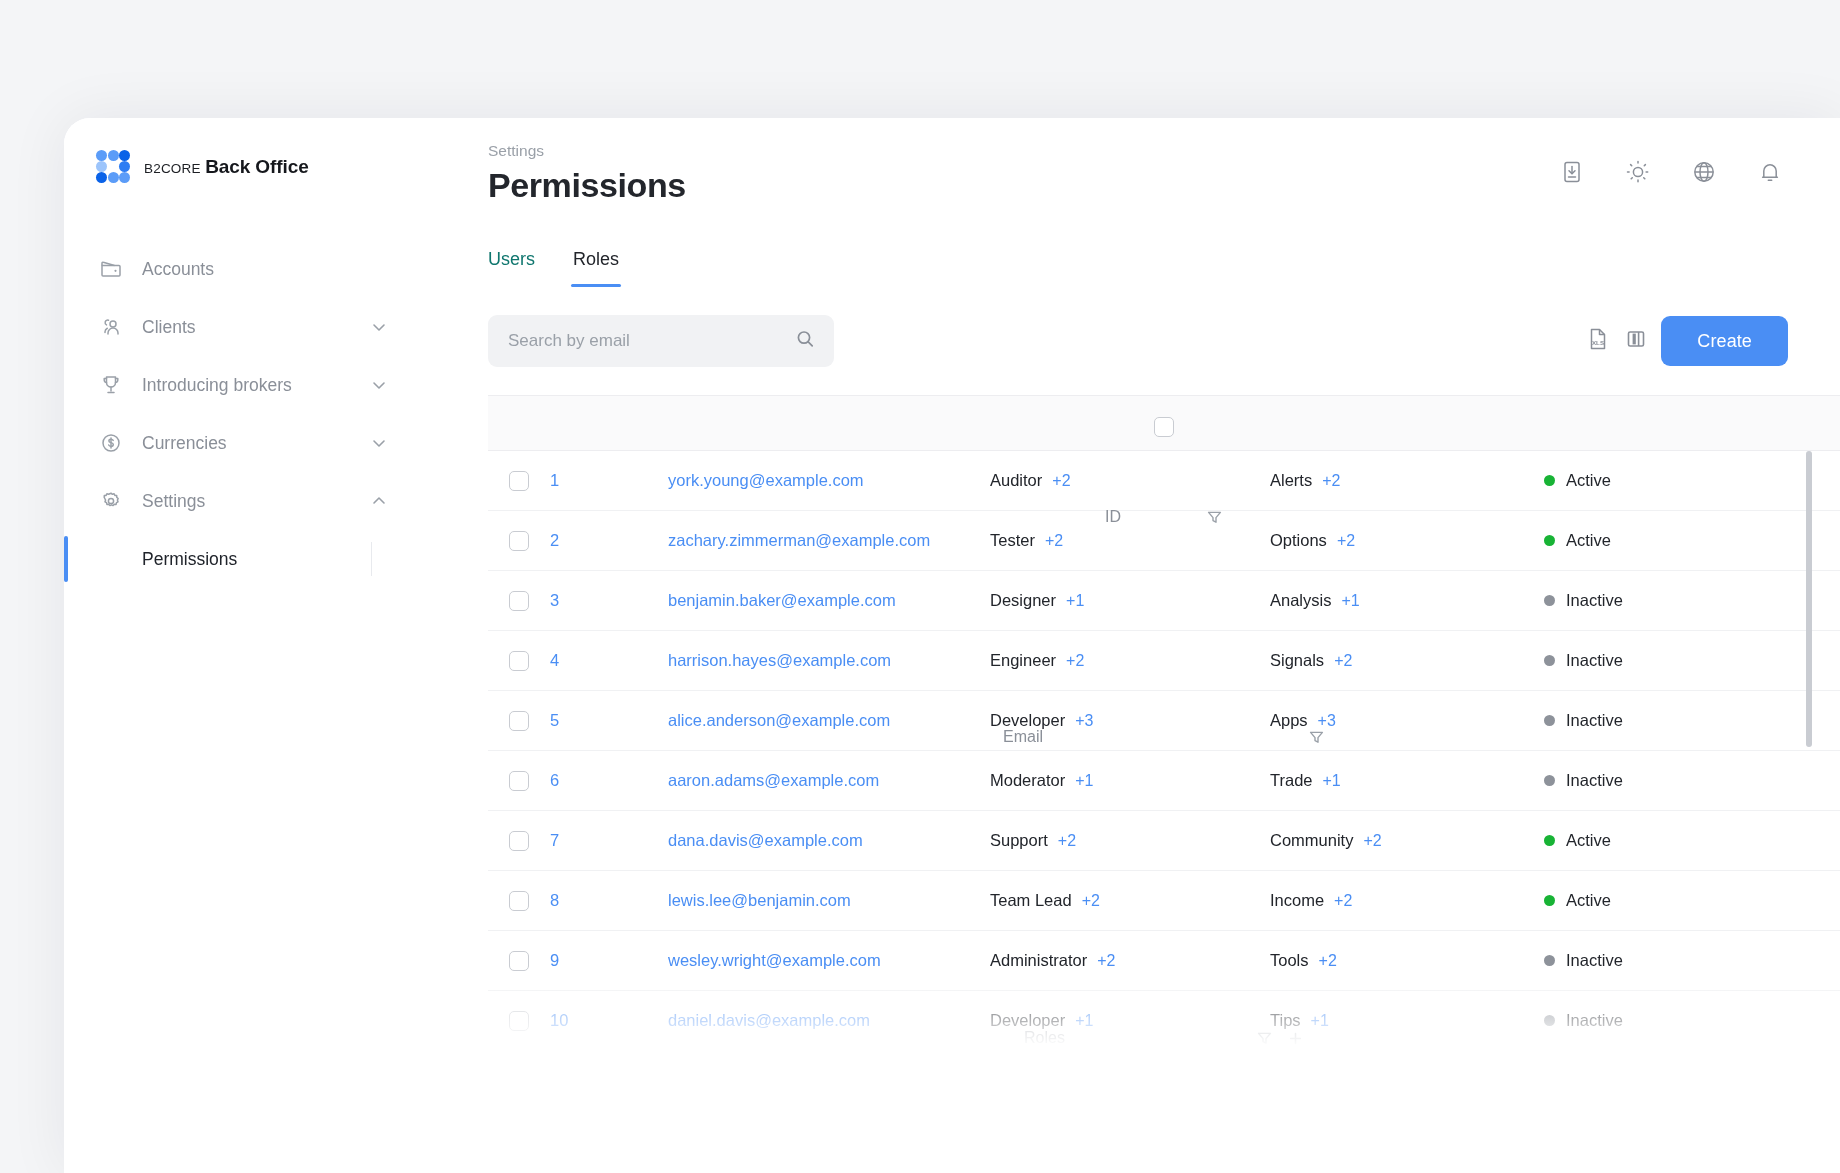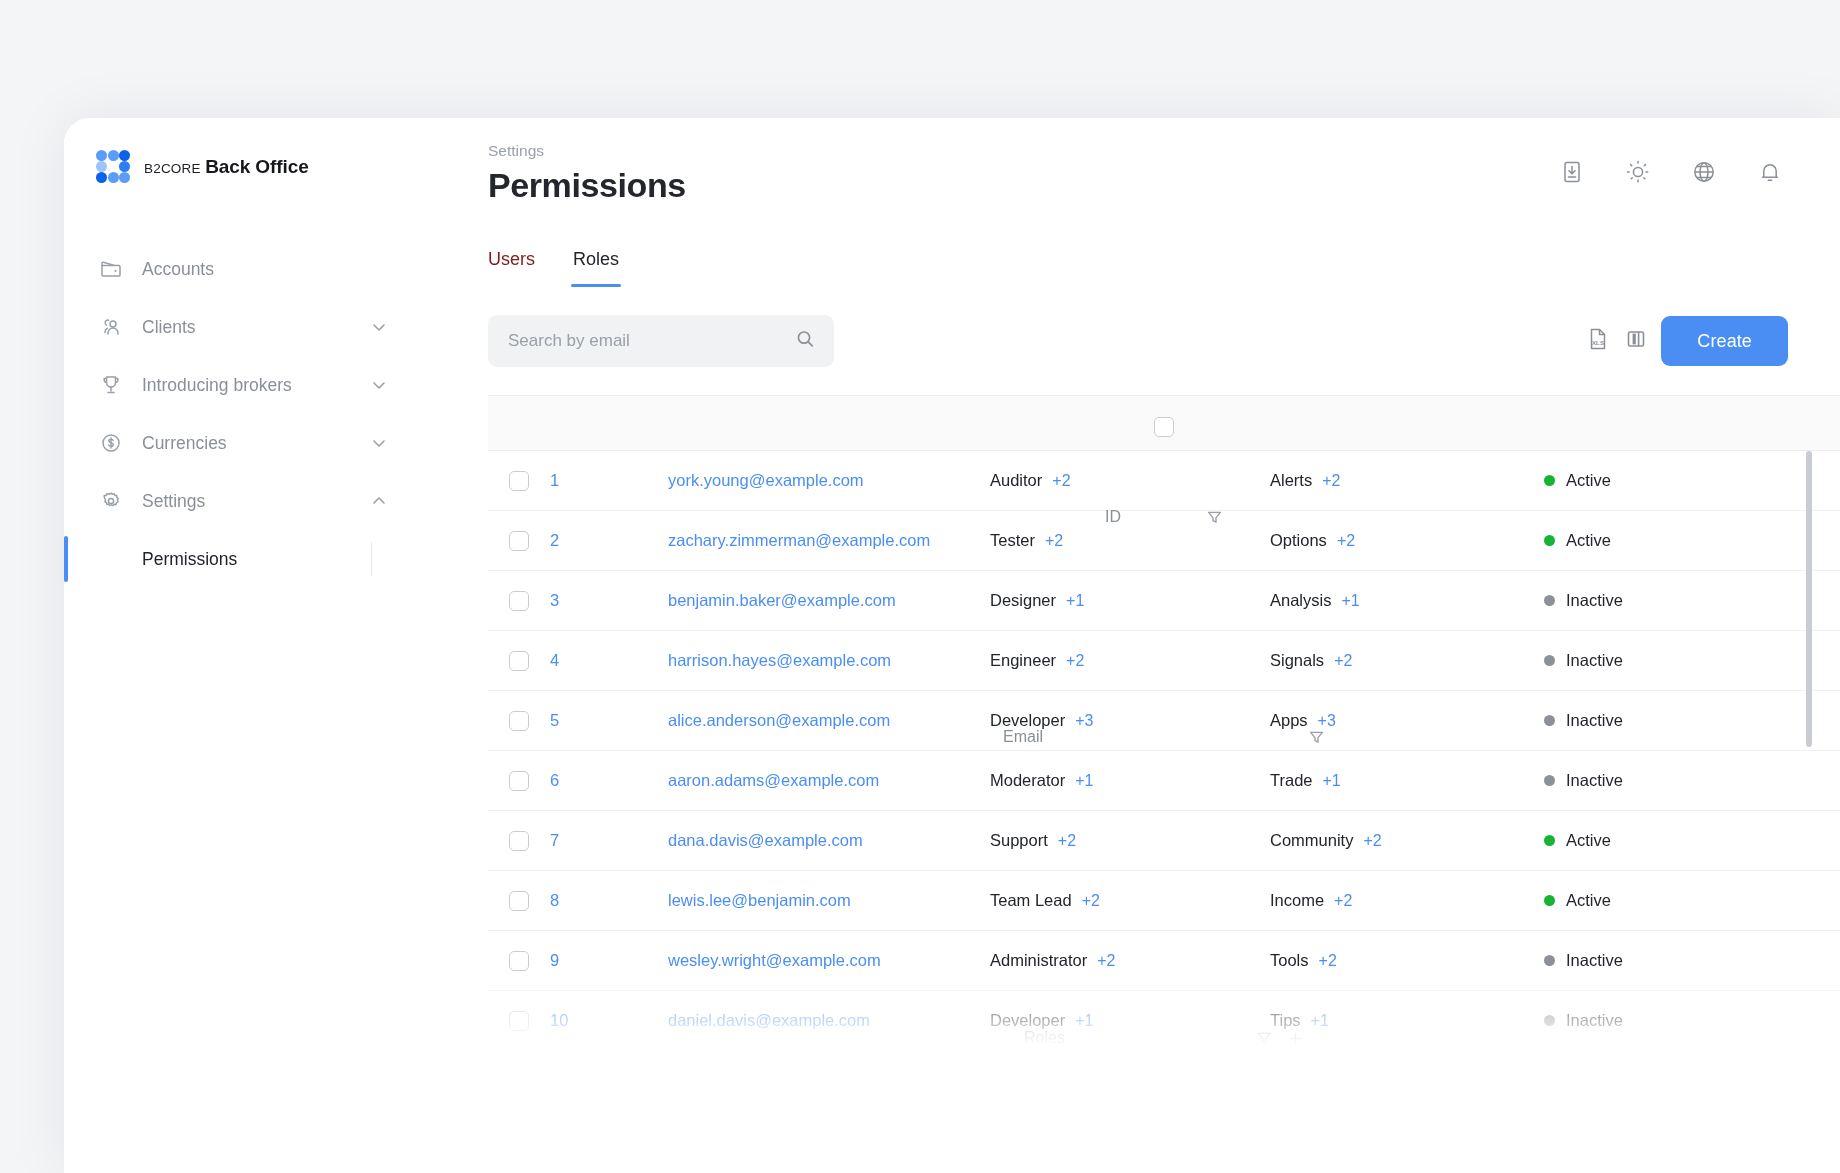--- a/index.html
+++ b/index.html
@@ -75,21 +75,21 @@
   .main { position: absolute; left: 364px; top: 0; right: 0; height: 100%; }
 
   .top-bar { display: flex; align-items: flex-start; padding: 24px 44px 0 60px; }
   .titles { flex: 1 1 auto; }
   .crumb { font-size: 15.5px; color: #9aa0a8; }
   .ptitle { font-size: 34px; font-weight: 700; color: #23262c; letter-spacing: -.4px; margin-top: 6px; }
   .top-icons { display: flex; align-items: center; gap: 38px; padding-top: 16px; padding-right: 12px; }
   .top-icons .ticon { width: 28px; height: 28px; cursor: pointer; }
 
   .tabs { display: flex; align-items: flex-end; gap: 38px; margin: 44px 0 0 60px; position: relative; }
-  .tab { font-size: 18px; color: #7f1d1d; padding-bottom: 17px; cursor: pointer; position: relative; }
+  .tab { font-size: 18px; color: #0f766e; padding-bottom: 17px; cursor: pointer; position: relative; }
   .tab.active { color: #22252b; }
   .tab.active::after {
     content: ""; position: absolute; left: -2px; right: -2px; bottom: 0;
     height: 3px; background: #4a8ef4; border-radius: 2px;
   }
   .tabs-rule { position: absolute; left: 60px; right: 0; top: 282px; height: 1px; background: #ededf0; }
 
   .toolbar { display: flex; align-items: center; margin: 28px 0 0 60px; padding-right: 52px; }
   .search {
     width: 346px; height: 52px; background: #f1f2f4; border-radius: 9px;

